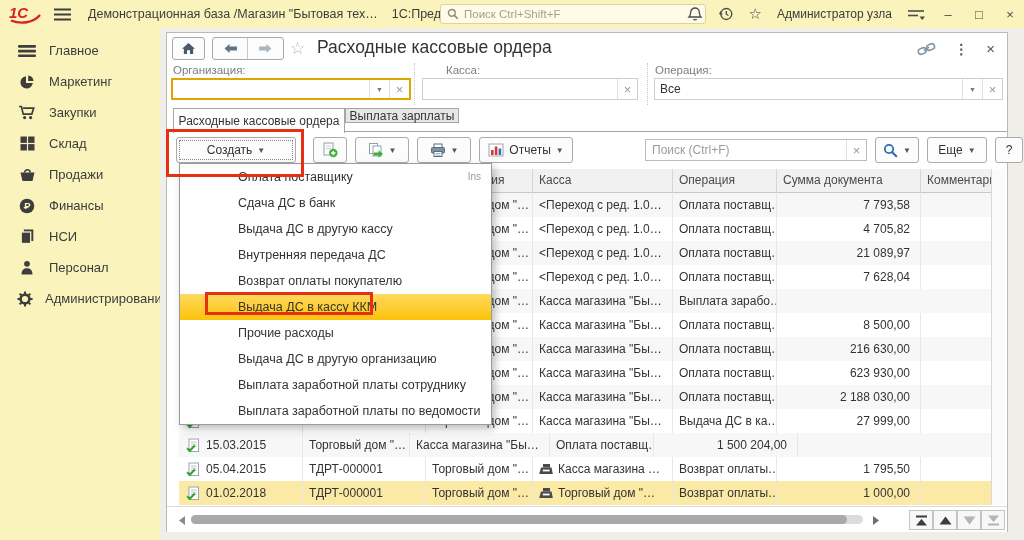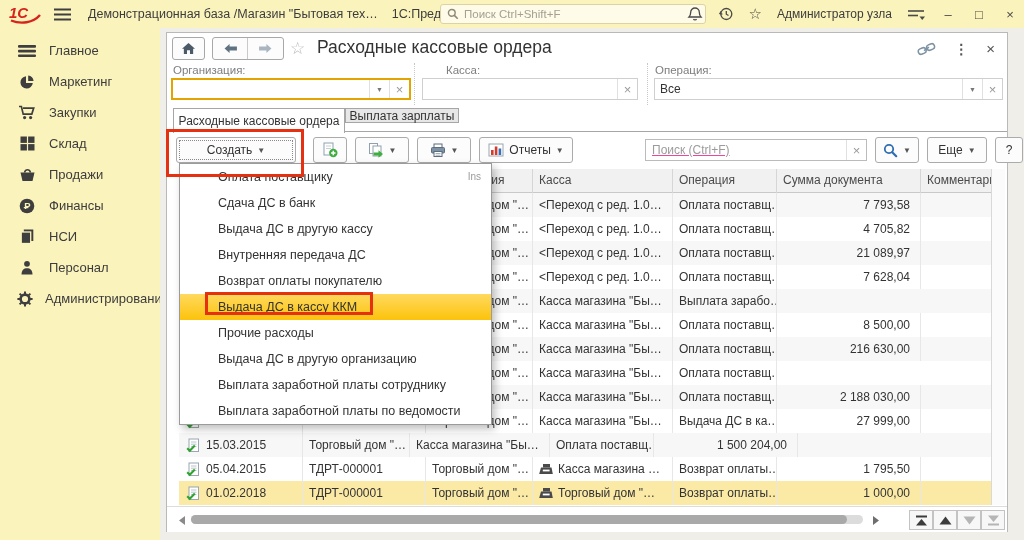--- a/index.html
+++ b/index.html
@@ -83,21 +83,21 @@
     font-size:12px; color:#333; cursor:pointer; }
   .caret { font-size:8px; color:#555; }
   #btn-create { left:9px; width:120px; outline:1px dotted #8a8a8a; outline-offset:-4px; }
   #btn-add { left:146px; width:34px; }
   #btn-copy { left:188px; width:54px; }
   #btn-print { left:250px; width:54px; }
   #btn-reports { left:312px; width:94px; }
   #tb-find { position:absolute; left:478px; top:6px; width:222px; height:22px; border:1px solid #bbb;
     display:flex; align-items:center; }
   #tb-find input { flex:1; border:none; outline:none; font-size:12px; padding:0 6px; color:#ec4899;
-    font-family:"Liberation Sans",sans-serif; min-width:0;text-decoration:underline; }
+    font-family:"Liberation Sans",sans-serif; min-width:0; }
   #tb-find input::placeholder { color:#9c9c9c; }
   #btn-q { left:708px; width:44px; }
   #btn-more { left:760px; width:60px; }
   #btn-help { left:828px; width:28px; }
 
   
   #thead { position:absolute; left:12px; top:136px; width:812px; height:24px; background:#f1f1f1;
     border-bottom:1px solid #c9c9c9; display:flex; }
   .hcell { height:24px; line-height:23px; font-size:12px; color:#4a4a4a; padding-left:6px;
     border-right:1px solid #d6d6d6; overflow:hidden; white-space:nowrap; cursor:pointer; }
@@ -125,21 +125,21 @@
   #hs-right { position:absolute; left:706px; top:9px; cursor:pointer; }
   .navsq { position:absolute; top:3px; width:24px; height:20px; background:#f7f7f7; border:1px solid #c3c3c3;
     display:flex; align-items:center; justify-content:center; cursor:pointer; }
   #nav-first { left:742px; } #nav-up { left:766px; } #nav-down { left:790px; } #nav-last { left:814px; }
 
   
   #create-menu { position:absolute; left:179px; top:163px; width:313px; background:#fff;
     border:1px solid #9b9b9b; box-shadow:3px 4px 8px rgba(0,0,0,0.25); z-index:10; }
   .mitem { height:26px; line-height:26px; font-size:12.5px; color:#333; padding-left:38px;
     padding-right:10px; white-space:nowrap; cursor:pointer; display:flex; }
-  .mitem .mlabel { flex:1; overflow:hidden; }
+  .mitem .mlabel { flex:1; overflow:hidden;margin-left:20px; }
   .mitem .mshort { color:#9b9b9b; font-size:10px; }
   .mitem.hl { background:linear-gradient(#ffd95e,#fcc30c); }
 
   
   .redrect { position:absolute; border:3px solid #e53012; z-index:20; pointer-events:none; }
   #ann-create { left:166px; top:129px; width:138px; height:48px; }
   #ann-menuitem { left:205px; top:292px; width:168px; height:23px; }
 </style>
 </head>
 <body>
@@ -611,20 +611,21 @@
             </svg>
           </span>
           <span></span>
         </div>
         <div class="tcell c1"></div>
         <div class="tcell c2">Торговый дом "…</div>
         <div class="tcell c3">
           <span>Касса магазина "Бы…</span>
         </div>
         <div class="tcell c4">Оплата поставщ…</div>
+        <div class="tcell c5 amount">623 930,00</div>
         <div class="tcell c6"></div>
       </div>
       <div class="trow stripe">
         <div class="tcell c0">
           <span class="rowicon">
             <svg width="15" height="15" viewBox="0 0 15 15">
               <rect x="3" y="1" width="9.5" height="12.5" fill="#fff" stroke="#9aa7b0"></rect>
               <line x1="5" y1="4" x2="10.5" y2="4" stroke="#b9c4cb"></line>
               <line x1="5" y1="6.2" x2="10.5" y2="6.2" stroke="#b9c4cb"></line>
               <line x1="5" y1="8.4" x2="10.5" y2="8.4" stroke="#b9c4cb"></line>

